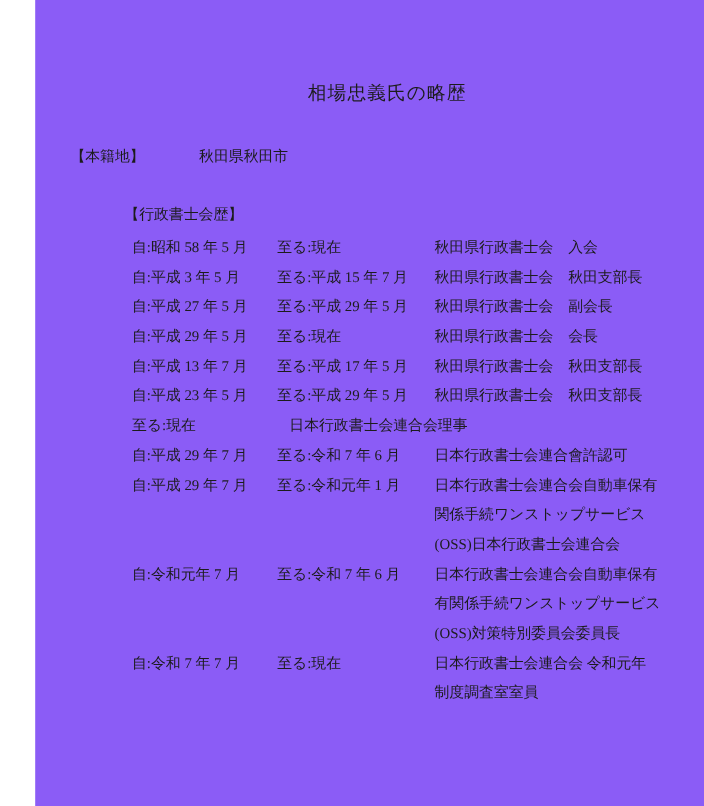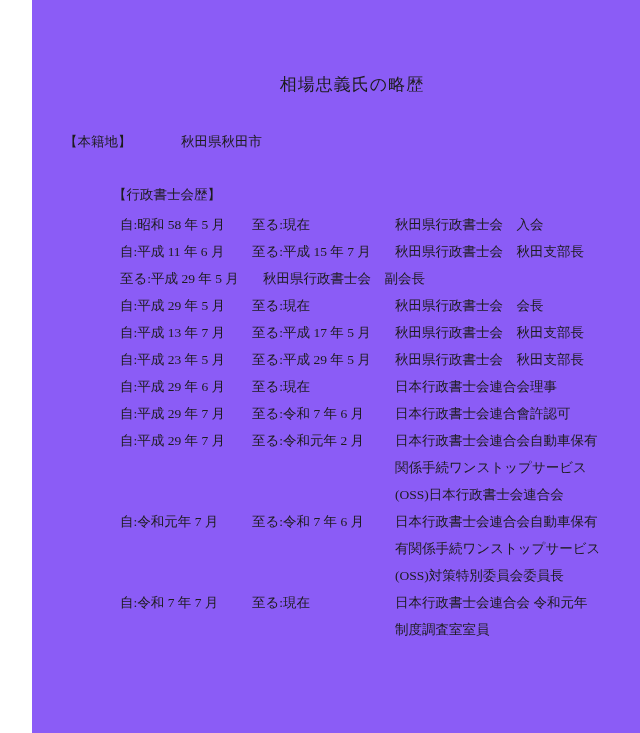--- a/index.html
+++ b/index.html
@@ -65,28 +65,29 @@
   <div class="history-rows" id="history-rows">
   <div class="history-row">
     <span class="col-from">自:昭和 58 年 5 月</span>
     <span class="col-to">至る:現在</span>
     <span class="col-position">
           <div class="position-line">秋田県行政書士会　入会</div>
         </span>
   </div>
 
   <div class="history-row">
-    <span class="col-from">自:平成 11 年 6 月</span>
+    <span class="col-from">自:平成 3 年 5 月</span>
     <span class="col-to">至る:平成 15 年 7 月</span>
     <span class="col-position">
           <div class="position-line">秋田県行政書士会　秋田支部長</div>
         </span>
   </div>
 
   <div class="history-row">
+    <span class="col-from">自:平成 27 年 5 月</span>
     <span class="col-to">至る:平成 29 年 5 月</span>
     <span class="col-position">
           <div class="position-line">秋田県行政書士会　副会長</div>
         </span>
   </div>
 
   <div class="history-row">
     <span class="col-from">自:平成 29 年 5 月</span>
     <span class="col-to">至る:現在</span>
     <span class="col-position">
@@ -104,38 +105,37 @@
 
   <div class="history-row">
     <span class="col-from">自:平成 23 年 5 月</span>
     <span class="col-to">至る:平成 29 年 5 月</span>
     <span class="col-position">
           <div class="position-line">秋田県行政書士会　秋田支部長</div>
         </span>
   </div>
 
   <div class="history-row">
-    <span class="col-from">自:平成 29 年 6 月</span>
     <span class="col-to">至る:現在</span>
     <span class="col-position">
           <div class="position-line">日本行政書士会連合会理事</div>
         </span>
   </div>
 
   <div class="history-row">
     <span class="col-from">自:平成 29 年 7 月</span>
     <span class="col-to">至る:令和 7 年 6 月</span>
     <span class="col-position">
           <div class="position-line">日本行政書士会連合會許認可</div>
         </span>
   </div>
 
   <div class="history-row">
     <span class="col-from">自:平成 29 年 7 月</span>
-    <span class="col-to">至る:令和元年 2 月</span>
+    <span class="col-to">至る:令和元年 1 月</span>
     <span class="col-position">
           <div class="position-line">日本行政書士会連合会自動車保有</div>
           <div class="position-line">関係手続ワンストップサービス</div>
           <div class="position-line">(OSS)日本行政書士会連合会</div>
         </span>
   </div>
 
   <div class="history-row">
     <span class="col-from">自:令和元年 7 月</span>
     <span class="col-to">至る:令和 7 年 6 月</span>

